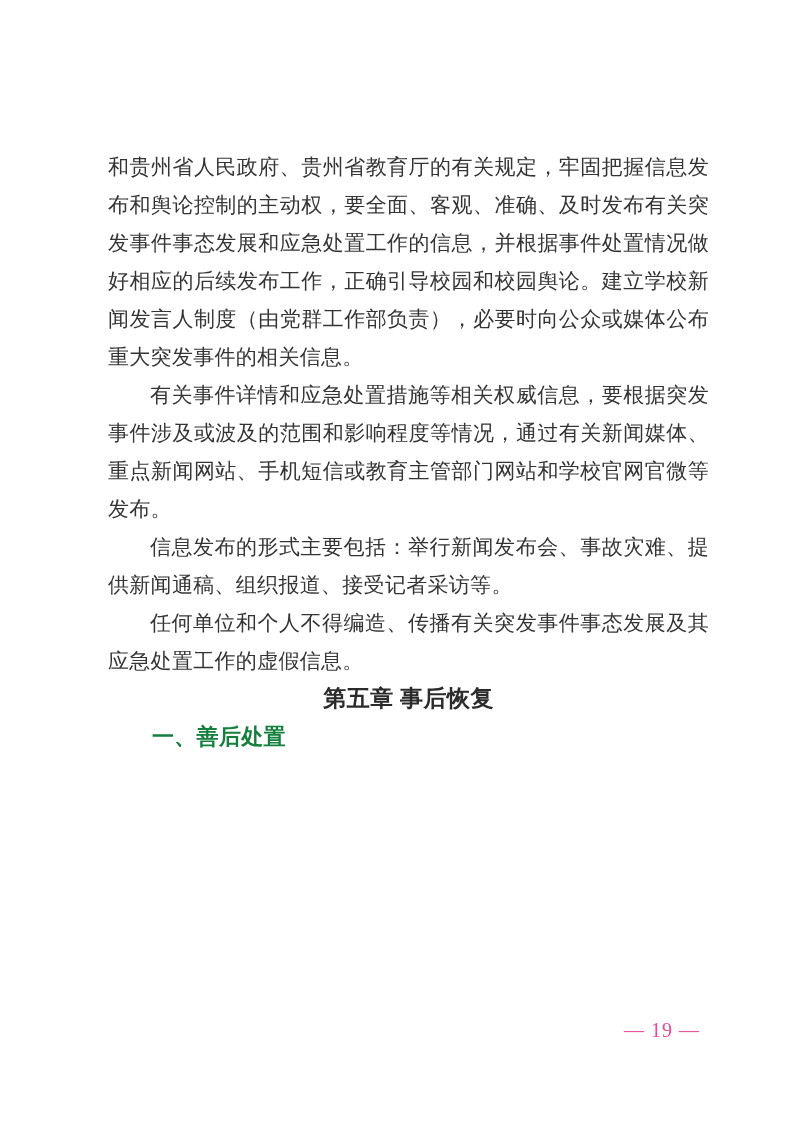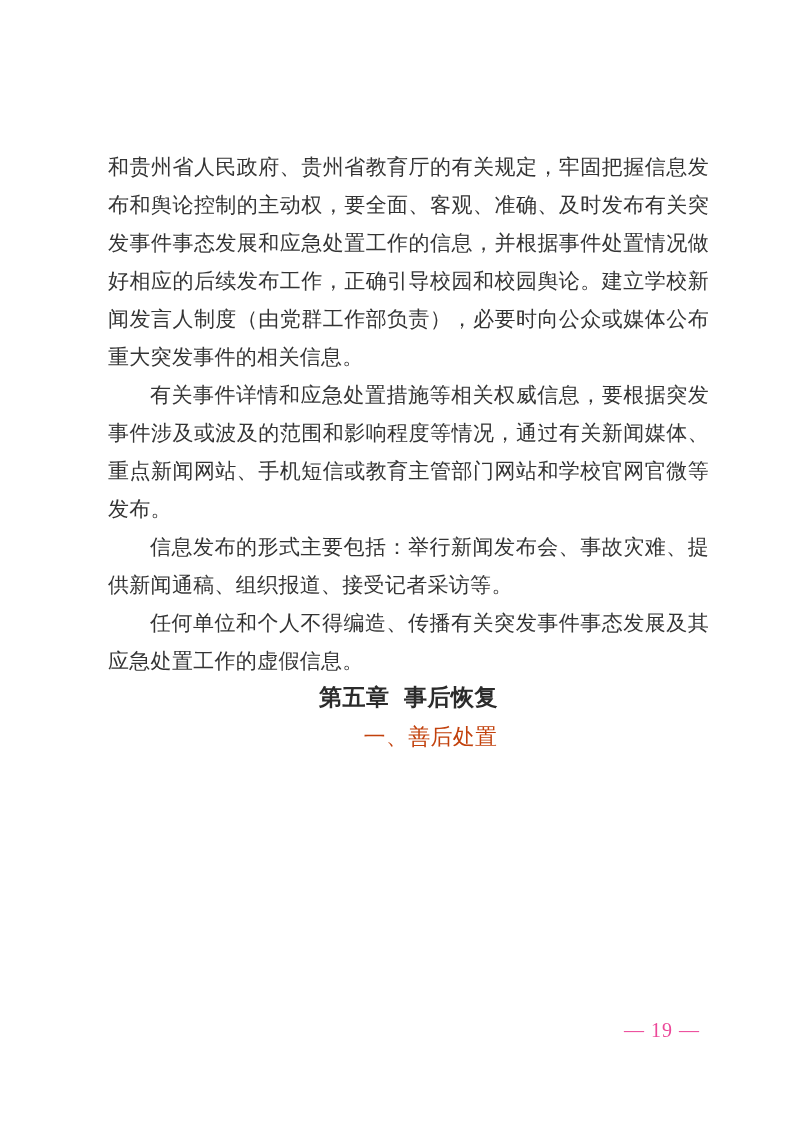--- a/index.html
+++ b/index.html
@@ -29,37 +29,37 @@
     }
     .para {
       margin: 0;
       text-indent: 2em;
     }
     .para.no-indent {
       text-indent: 0;
     }
     .chapter {
       margin: 0;
-      font-family: Liberation Mono, monospace;
+      font-family: Liberation Serif, serif;
       font-weight: 700;
       font-size: 23px;
       line-height: 38px;
       text-align: center;
       letter-spacing: 0.5px;
       color: #2b2b2b;
     }
     .section {
       margin: 0;
       font-family: "Liberation Sans", sans-serif;
-      font-weight: 400;
+      font-weight: 700;
       font-size: 22px;
       line-height: 38px;
-      text-align: center;
+      text-align: left;
       text-indent: 2em;
-      color: #c2410c;
+      color: #15803d;
     }
     .footer {
       position: absolute;
       top: 1018px;
       left: 612px;
       width: 100px;
       font-size: 20px;
       line-height: 24px;
       text-align: center;
       letter-spacing: 1px;

